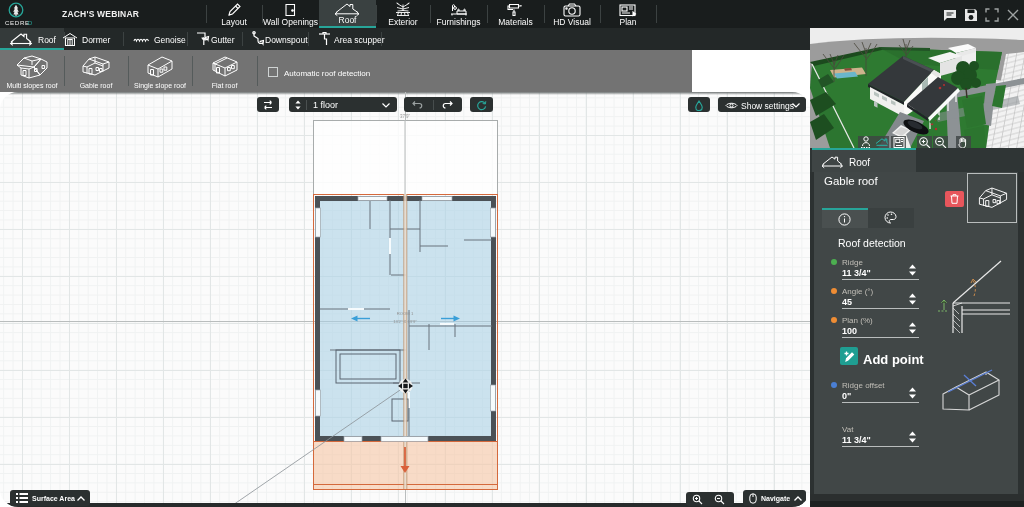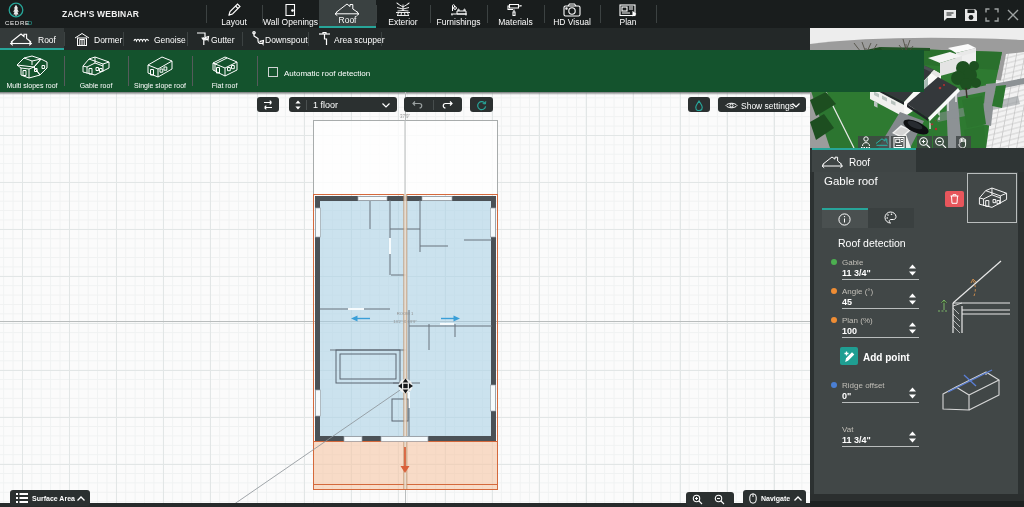--- a/index.html
+++ b/index.html
@@ -21,37 +21,38 @@
 .topic { position:absolute; top:8px; width:14px; height:14px; }
 
 
 #row2 { position:absolute; left:0; top:28px; width:810px; height:22px; background:#232828; z-index:29; }
 .subtab { position:absolute; top:0; height:22px; color:#fff; font-size:8.5px; }
 .subtab .t { position:absolute; top:7px; white-space:nowrap; }
 .subtab.sel { background:#343a3a; border-bottom:2px solid #27a599; }
 .subdiv { position:absolute; top:4px; width:1px; height:14px; background:#3c4242; }
 
 
-#row3 { position:absolute; left:0; top:50px; width:924px; height:42px; background:#14532d; z-index:29; }
+#row3 { position:absolute; left:0; top:50px; width:692px; height:42px; background:#737373; z-index:29; }
 .tool { position:absolute; top:0; height:42px; text-align:center; color:#fff; }
 .tool .lb { position:absolute; left:0; right:0; bottom:3px; font-size:7px; }
 .tooldiv { position:absolute; top:6px; width:1px; height:30px; background:#555b5b; }
 #autodet { position:absolute; left:268px; top:16px; height:14px; color:#fff; font-size:8.5px; }
 #autodet .box { position:absolute; left:0; top:1px; width:10px; height:10px; border:1px solid #cfd3d3; background:transparent; }
 #autodet .t { position:absolute; left:16px; top:2.5px; white-space:nowrap; font-size:8px; }
 
 
 #canvas { position:absolute; left:0; top:92px; width:810px; height:415px; background:#fbfbfb; overflow:hidden;
   background-image:
     linear-gradient(#e2e6e6 1px, transparent 1px),
     linear-gradient(90deg, #e2e6e6 1px, transparent 1px),
     linear-gradient(#f0f2f2 1px, transparent 1px),
     linear-gradient(90deg, #f0f2f2 1px, transparent 1px);
   background-size: 47px 47px, 47px 47px, 9.4px 9.4px, 9.4px 9.4px;
   background-position: 0 43px, 22px 0, 0 5.4px, 3.2px 0;
+  border-radius: 18px;
 }
 #axisH { position:absolute; left:0; top:229px; width:810px; height:1px; background:#b9bdbd; }
 #axisV { position:absolute; left:405px; top:0; width:1px; height:415px; background:#b9bdbd; }
 
 
 #overhang { position:absolute; left:313px; top:28px; width:185px; height:75px; background:rgba(255,255,255,.78); border:1px solid #a8acac; }
 #roofL { position:absolute; left:313px; top:102px; width:1px; height:296px; background:#d4693c; }
 #roofR { position:absolute; left:497px; top:102px; width:1px; height:296px; background:#d4693c; }
 #roofT { position:absolute; left:313px; top:102px; width:185px; height:1px; background:#d4693c; }
 #roofB1 { position:absolute; left:314px; top:392px; width:183px; height:1px; background:#d4693c; }
@@ -215,21 +216,21 @@
       <svg style="position:absolute;left:8px;top:3px" width="26" height="16" viewBox="0 0 26 16">
           <g stroke="#fff" stroke-width="1.1" fill="none">
             <path d="M3 11 L13 3 L16 5.5 L16 3.2 L18.6 3.2 L18.6 7.5 L23 11"></path>
             <path d="M2.5 12.5 L23.5 12.5"></path>
             <path d="M4.8 10.6 L2.6 12.5 L4.8 14.4 M21.2 10.6 L23.4 12.5 L21.2 14.4"></path>
           </g>
         </svg>
       <div class="t" style="left:38px">Roof</div>
     </div>
     <div class="subdiv" style="left:64px"></div>
-    <div class="subtab" style="left:64px;width:59px">
+    <div class="subtab" style="left:52px;width:59px">
       <svg style="position:absolute;left:10px;top:4px" width="16" height="15" viewBox="0 0 16 15">
           <g stroke="#fff" stroke-width="1" fill="none">
             <path d="M1 6 L8 1.5 L15 6"></path>
             <rect x="3.5" y="6" width="9" height="7.5"></rect>
             <rect x="5.8" y="7.5" width="4.4" height="6"></rect>
             <path d="M8 7.5 V13.5"></path>
           </g>
         </svg>
       <div class="t" style="left:30px">Dormer</div>
     </div>
@@ -749,21 +750,21 @@
               <circle cx="4" cy="4" r="0.8" fill="#fff" stroke="none"></circle>
               <circle cx="7.5" cy="3.2" r="0.8" fill="#fff" stroke="none"></circle>
               <circle cx="3.2" cy="7" r="0.8" fill="#fff" stroke="none"></circle>
             </g>
           </svg>
       </div>
 
       <div style="position:absolute;left:24px;top:65px;font-size:10.5px;color:#fff">Roof detection</div>
 
       <div class="pdot" style="left:17px;top:87px;background:#4caf50"></div>
-      <div class="plabel" style="left:28px;top:86px">Gable</div>
+      <div class="plabel" style="left:28px;top:86px">Ridge</div>
       <div class="pvalue" style="left:28px;top:96px">11 3/4"</div>
       <div class="pline" style="left:28px;top:107px;width:77px"></div>
       <svg class="spin" style="left:94px;top:92px" width="9" height="12" viewBox="0 0 9 12">
           <path d="M4.5 0.5 L8 4.5 H1 Z M4.5 11.5 L8 7.5 H1 Z" fill="#fff"></path>
         </svg>
 
       <div class="pdot" style="left:17px;top:116px;background:#ef8d34"></div>
       <div class="plabel" style="left:28px;top:115px">Angle (°)</div>
       <div class="pvalue" style="left:28px;top:125px">45</div>
       <div class="pline" style="left:28px;top:136px;width:77px"></div>
@@ -780,21 +781,21 @@
         </svg>
 
       <div style="position:absolute;left:26px;top:175px;width:18px;height:18px;background:#1f9e92;border-radius:2px">
         <svg style="position:absolute;left:3px;top:3px" width="12" height="12" viewBox="0 0 12 12">
             <g stroke="#fff" stroke-width="1.1" fill="none">
               <path d="M3 11 L3.5 8.5 L9 3 L10.5 4.5 L5 10 Z" fill="#fff"></path>
               <path d="M1.5 3.5 h4 M3.5 1.5 v4" stroke-width="1.3"></path>
             </g>
           </svg>
       </div>
-      <div style="position:absolute;left:49px;top:180px;font-size:10px;font-weight:bold;color:#fff">Add point</div>
+      <div style="position:absolute;left:49px;top:180px;font-size:13px;font-weight:bold;color:#fff">Add point</div>
 
       <div class="pdot" style="left:17px;top:210px;background:#4a7fd4"></div>
       <div class="plabel" style="left:28px;top:209px">Ridge offset</div>
       <div class="pvalue" style="left:28px;top:219px">0"</div>
       <div class="pline" style="left:28px;top:230px;width:77px"></div>
       <svg class="spin" style="left:94px;top:215px" width="9" height="12" viewBox="0 0 9 12">
           <path d="M4.5 0.5 L8 4.5 H1 Z M4.5 11.5 L8 7.5 H1 Z" fill="#fff"></path>
         </svg>
 
       <div class="plabel" style="left:28px;top:253px">Vat</div>

